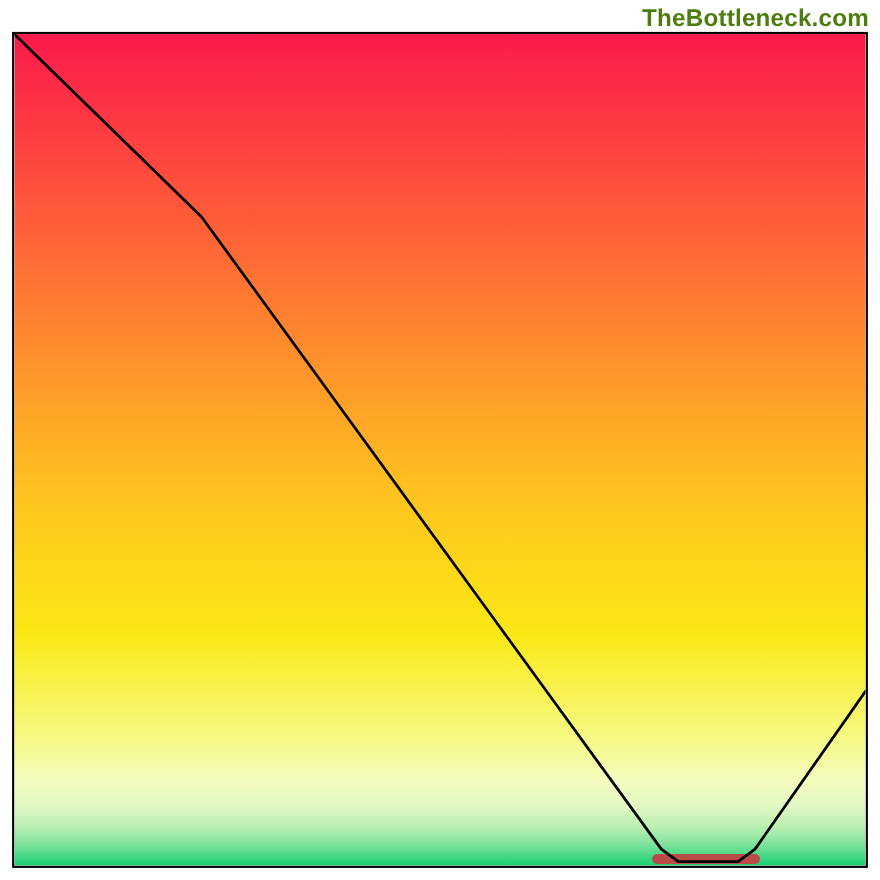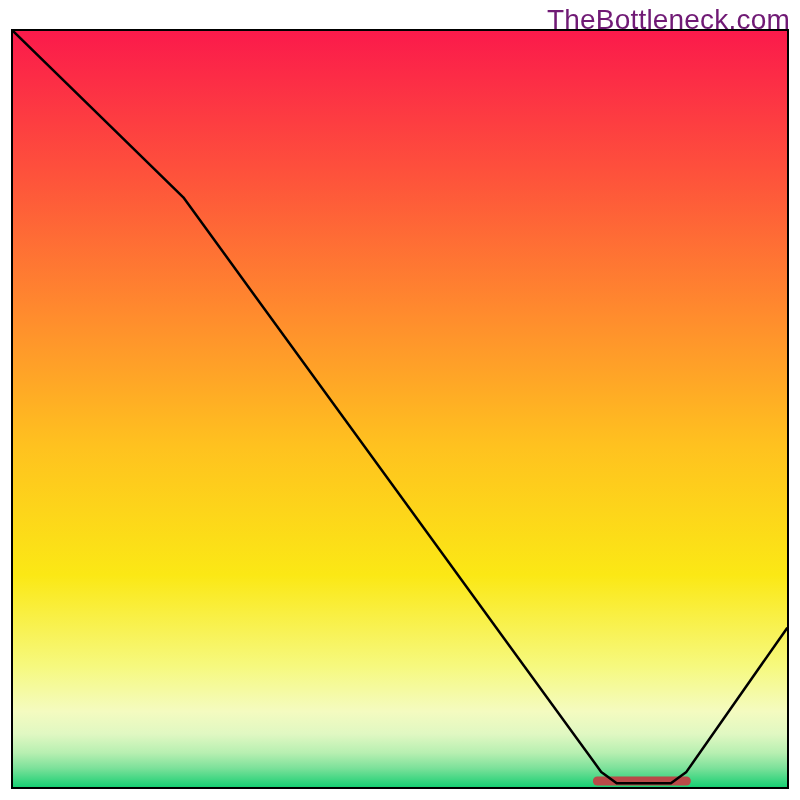--- a/index.html
+++ b/index.html
@@ -13,23 +13,23 @@
   }
   .stage {
     position: relative;
     width: 800px;
     height: 800px;
   }
   .watermark {
     position: absolute;
     top: 4px;
     right: 10px;
-    font-size: 28px;
-    font-weight: 400;
-    color: #701a75;
+    font-size: 22px;
+    font-weight: 700;
+    color: #4d7c0f;
     letter-spacing: 0.2px;
     z-index: 5;
   }
   .plot-box {
     position: absolute;
     left: 11px;
     top: 29px;
     width: 778px;
     height: 760px;
     border: 2px solid #000;

